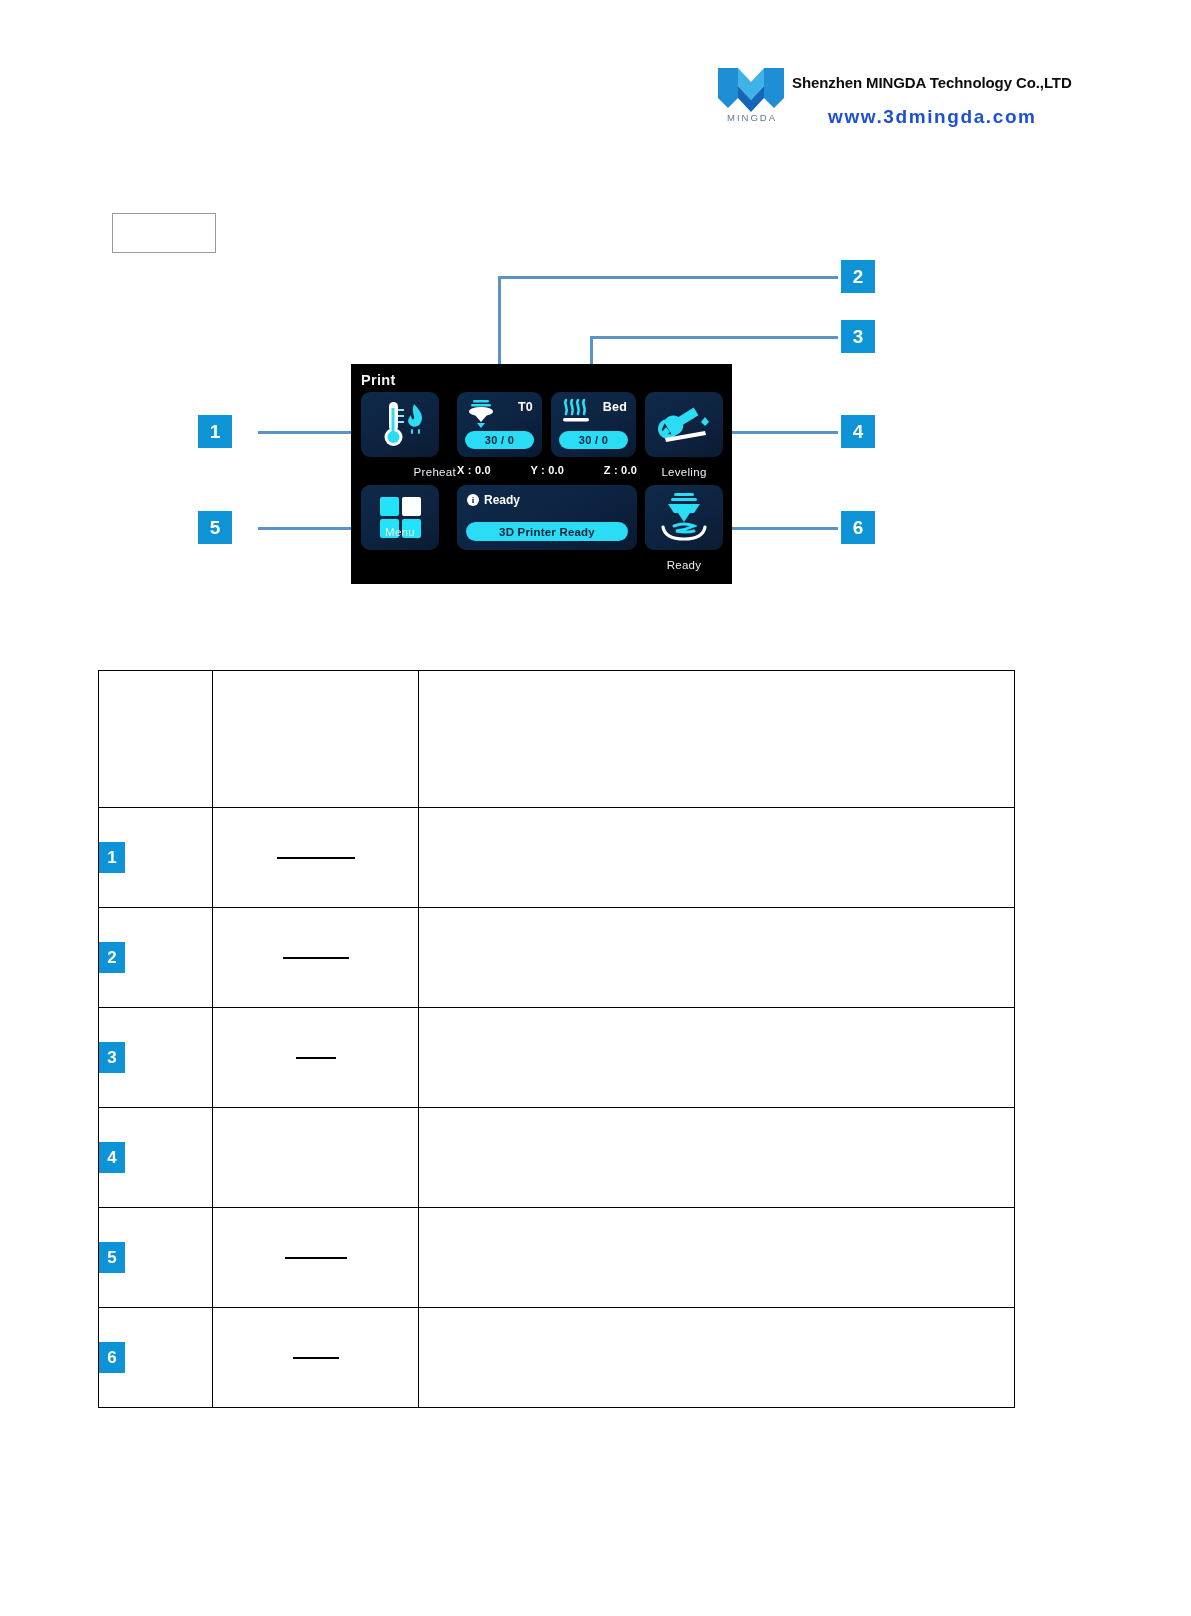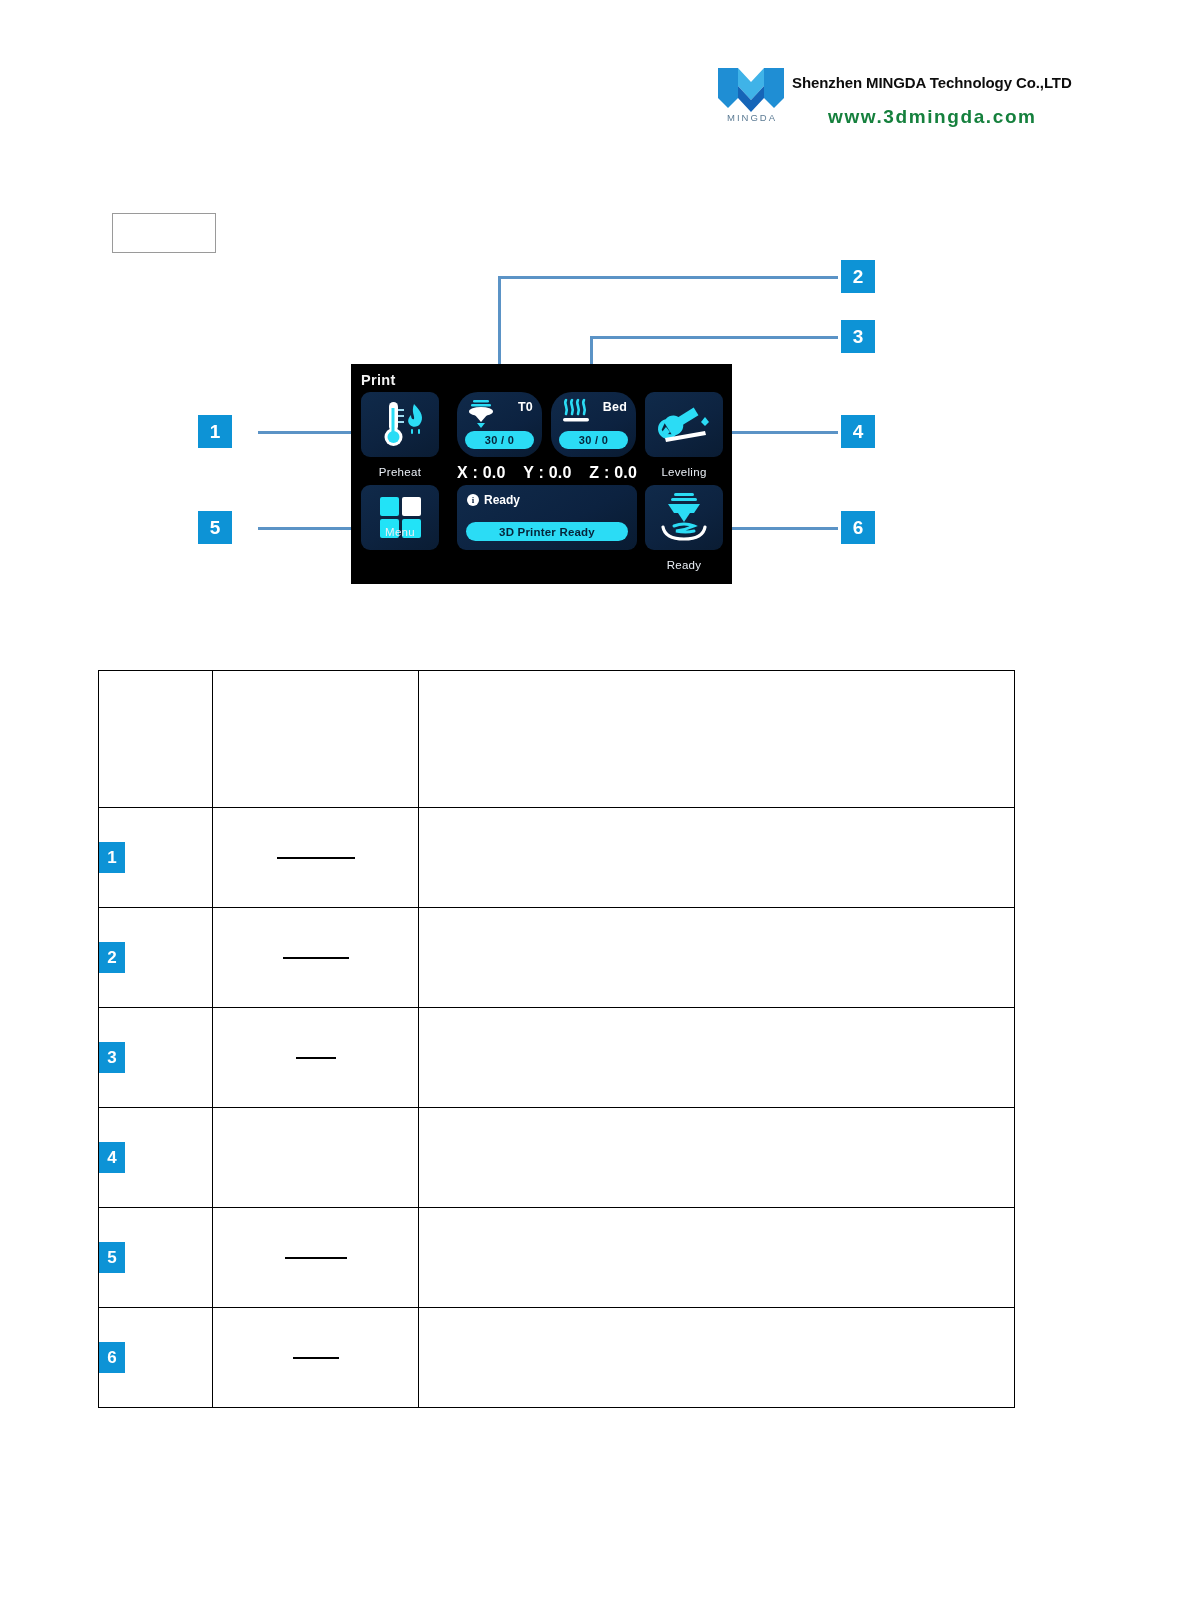--- a/index.html
+++ b/index.html
@@ -53,21 +53,21 @@
     color: #0d0d0d;
     white-space: nowrap;
     letter-spacing: -0.1px;
   }
   .brand-line2 {
     position: absolute;
     left: 116px;
     top: 44px;
     font-size: 19px;
     font-weight: bold;
-    color: #15803d;
+    color: #1d4ed8;
     white-space: nowrap;
     letter-spacing: 1.6px;
   }
 
   
   .caption-box {
     position: absolute;
     left: 112px;
     top: 213px;
     width: 104px;
@@ -127,42 +127,42 @@
   .tile-label {
     position: absolute;
     text-align: center;
     color: #e9eef5;
     font-size: 11.5px;
     letter-spacing: 0.3px;
   }
 
   
   .tile-preheat { left: 361px; top: 392px; width: 78px; height: 65px; }
-  .lbl-preheat  { left: 361px; top: 466px; width: 78px; }
+  .lbl-preheat  { left: 378px; top: 466px; width: 78px; text-align: right; }
 
   
   .tile-menu { left: 361px; top: 485px; width: 78px; height: 65px; }
   .lbl-menu  { left: 361px; top: 526px; width: 78px; }
 
   
   .tile-leveling { left: 645px; top: 392px; width: 78px; height: 65px; }
   .lbl-leveling  { left: 645px; top: 466px; width: 78px; }
 
   
   .tile-print { left: 645px; top: 485px; width: 78px; height: 65px; }
   .lbl-print  { left: 645px; top: 559px; width: 78px; }
 
   
   .temp-card {
     position: absolute;
     top: 392px;
     width: 85px;
     height: 65px;
     background: linear-gradient(150deg, #102a4a 0%, #0c2240 60%, #091b31 100%);
-    border-radius: 21px;
+    border-radius: 9px;
   }
   .temp-card.t0  { left: 457px; }
   .temp-card.bed { left: 551px; }
   .temp-name {
     position: absolute;
     right: 9px;
     top: 8px;
     color: #ffffff;
     font-size: 12.5px;
     font-weight: bold;
@@ -188,21 +188,21 @@
 
   
   .coords {
     position: absolute;
     left: 457px;
     top: 464px;
     width: 180px;
     display: flex;
     justify-content: space-between;
     color: #ffffff;
-    font-size: 16px;
+    font-size: 11px;
     font-weight: bold;
     letter-spacing: 0.2px;
   }
 
   
   .status-card {
     position: absolute;
     left: 457px;
     top: 485px;
     width: 180px;

